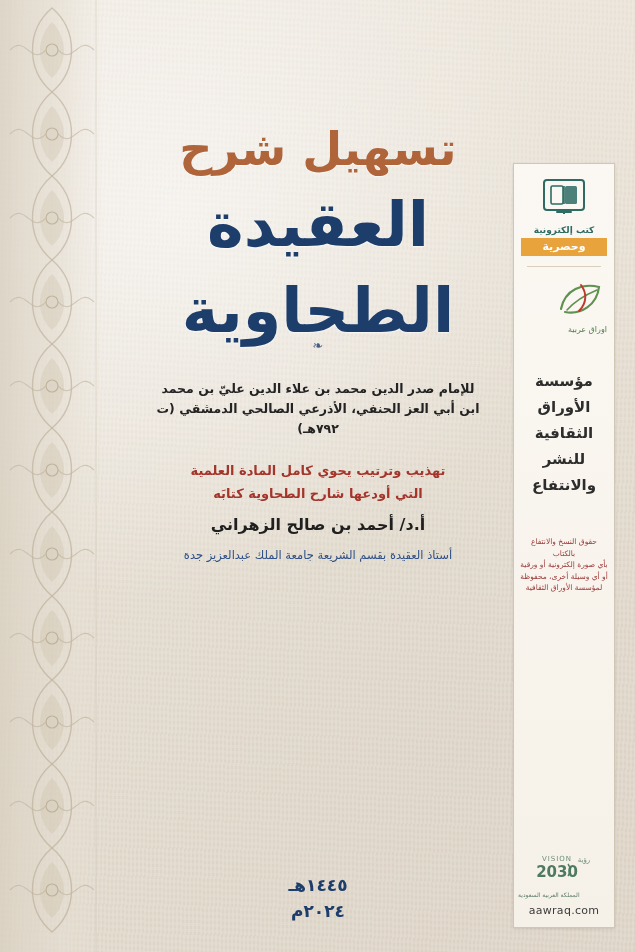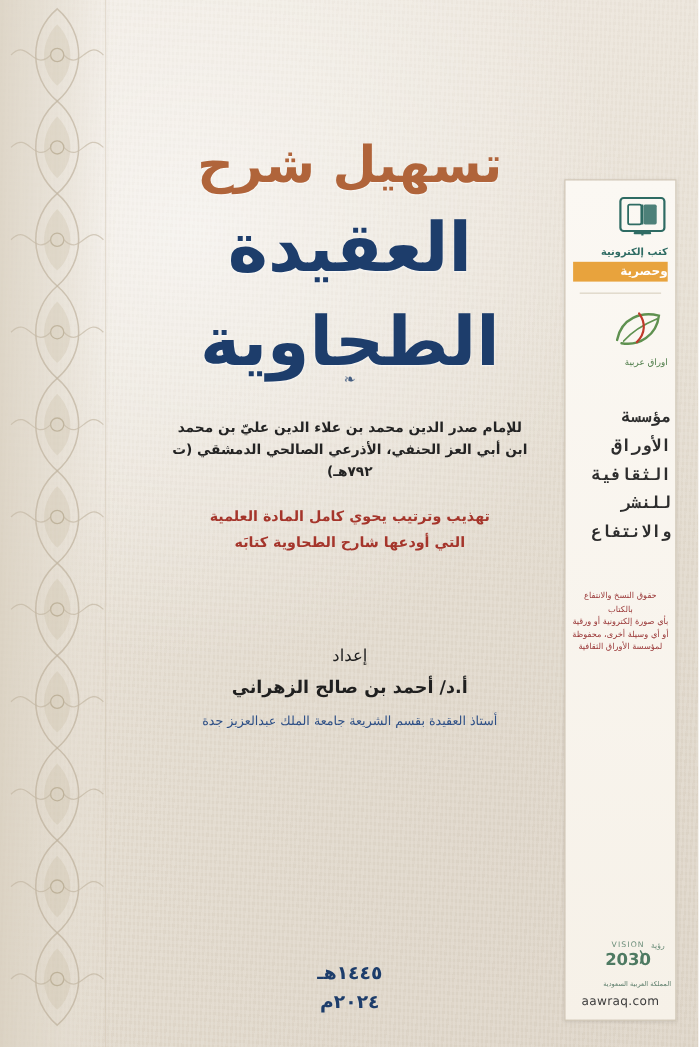--- a/index.html
+++ b/index.html
@@ -52,20 +52,21 @@
     border: 1px solid #cfc6b6;
     box-shadow: 0 1px 3px rgba(0,0,0,0.10);
     display: flex;
     flex-direction: column;
     align-items: center;
     padding-top: 8px;
     box-sizing: border-box;
   }
   .badge-ebook {
     width: 86px;
+    text-align: center;
     margin-top: 2px;
   }
   .badge-ebook .bk-icon { margin: 2px auto 2px; }
   .badge-ebook .line1 {
     font-size: 9px;
     color: #2e6b63;
     font-weight: bold;
     letter-spacing: 0;
     line-height: 12px;
   }
@@ -90,40 +91,40 @@
     margin-top: 6px;
   }
   .logo-awraq .caption {
     font-size: 8px;
     color: #4f7d4a;
     margin-top: 2px;
     letter-spacing: 0.4px;
   }
   .publisher {
     margin-top: 34px;
+    text-align: center;
     color: #2d2d2d;
     font-size: 15px;
     font-weight: bold;
     line-height: 26px;
     width: 92px;
-    font-family: Liberation Mono, monospace;
   }
   .rights {
     margin-top: 38px;
     width: 88px;
     text-align: center;
     color: #9b3a3a;
     font-size: 7.5px;
     line-height: 11.5px;
   }
   .vision {
     margin-top: auto;
     margin-bottom: 6px;
     width: 92px;
-    text-align: right;
+    text-align: left;
   }
   .vision .v-sub {
     font-size: 6px;
     color: #5c7d6a;
     letter-spacing: 0.2px;
     margin-top: 1px;
   }
   .site {
     font-size: 11px;
     color: #3c3c3c;
@@ -257,21 +258,20 @@
     <div class="attribution">
       <div>للإمام صدر الدين محمد بن علاء الدين عليّ بن محمد</div>
       <div>ابن أبي العز الحنفي، الأذرعي الصالحي الدمشقي (ت ٧٩٢هـ)</div>
     </div>
 
     <div class="subtitle">
       <div>تهذيب وترتيب يحوي كامل المادة العلمية</div>
       <div>التي أودعها شارح الطحاوية كتابَه</div>
     </div>
 
-    <div class="prep-label">إعداد</div>
     <div class="author">أ.د/ أحمد بن صالح الزهراني</div>
     <div class="author-role">أستاذ العقيدة بقسم الشريعة جامعة الملك عبدالعزيز    جدة</div>
 
     <div class="dates">
       <div>١٤٤٥هـ</div>
       <div>٢٠٢٤م</div>
     </div>
   </div>
 
   <div class="sidebar">

